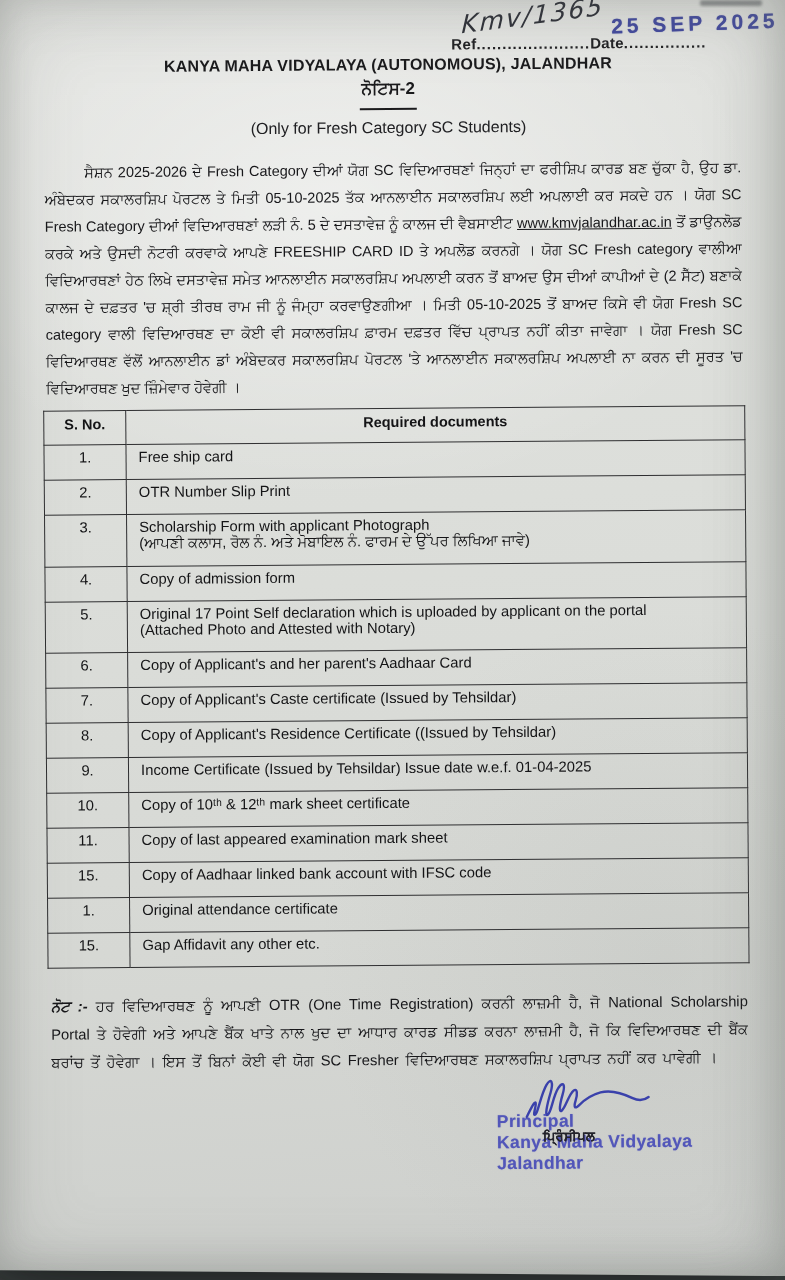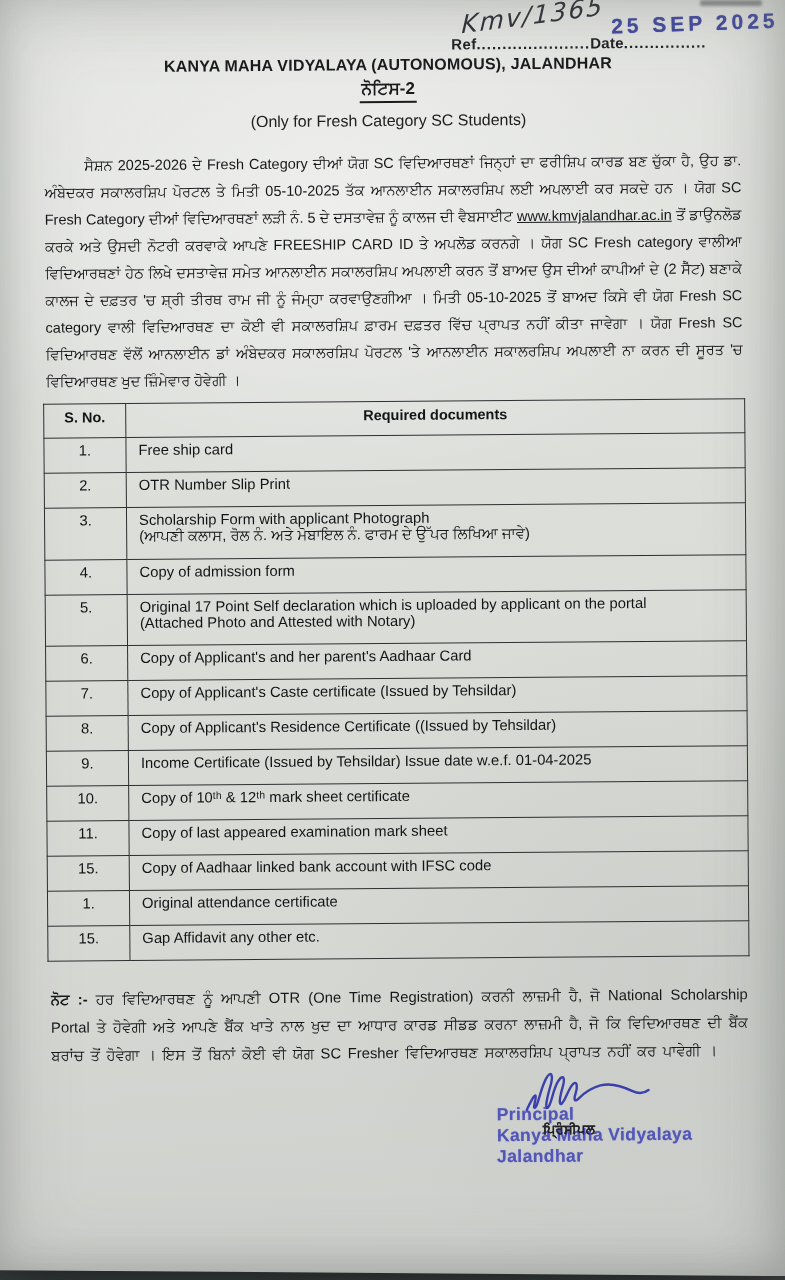--- a/index.html
+++ b/index.html
@@ -43,21 +43,21 @@
     position:absolute;top:14px;left:616px;
     color:#434a9e;font-weight:bold;font-size:21px;letter-spacing:4px;white-space:nowrap;
     transform:rotate(-1.5deg);
     text-shadow:0 0 1px rgba(67,74,158,.65);
   }
   .college-title{
     margin:4px 0 0 0;text-align:center;
     font-size:16px;font-weight:bold;color:#1b1b1d;letter-spacing:.2px;
   }
   .notice-line{margin-top:5px;text-align:center;font-size:17px;font-weight:bold;}
-  .notice-line .u{border-bottom:2px solid #1b1b1d;padding:0 2px 2px 2px;display:inline-block;}
+  .notice-line .u{border-bottom:2px solid #1b1b1d;padding:0 2px 9px 2px;display:inline-block;}
   .subtitle{margin-top:9px;text-align:center;font-size:16px;color:#202023;}
   .body-para{
     margin:20px 40px 0 48px;max-height:296px;overflow:hidden;
     text-align:justify;text-indent:40px;
     font-size:14.5px;line-height:27px;color:#17171a;
   }
   .body-para .url{text-decoration:underline;}
   .docs-table{
     margin:8px 0 0 45px;width:702px;
     border-collapse:collapse;table-layout:fixed;
@@ -67,21 +67,21 @@
     font-size:14.5px;font-weight:bold;color:#141416;
     text-align:center;padding:5px 6px 12px 6px;vertical-align:top;
   }
   .docs-table td{font-size:14.8px;color:#141416;vertical-align:top;}
   .docs-table td.sno{text-align:center;padding:4px 4px 14px 4px;}
   .docs-table td.doc{padding:4px 12px 14px 12px;white-space:pre-line;}
   .note-para{
     margin:24px 40px 0 48px;max-height:118px;overflow:hidden;
     text-align:justify;font-size:14.8px;line-height:28px;color:#17171a;word-spacing:2.5px;
   }
-  .note-label{font-weight:bold;}
+  .note-label{font-weight:bold;font-style:italic;}
   .signature-block{
     position:relative;width:250px;height:96px;
     margin:2px 42px 0 auto;
   }
   .sig-svg{position:absolute;top:-2px;left:24px;}
   .stamp{
     position:absolute;top:36px;left:0;
     color:rgba(77,81,184,0.92);font-weight:bold;font-size:17.5px;line-height:21px;letter-spacing:.4px;
     text-shadow:0 0 1px rgba(77,81,184,.55);white-space:nowrap;
   }

